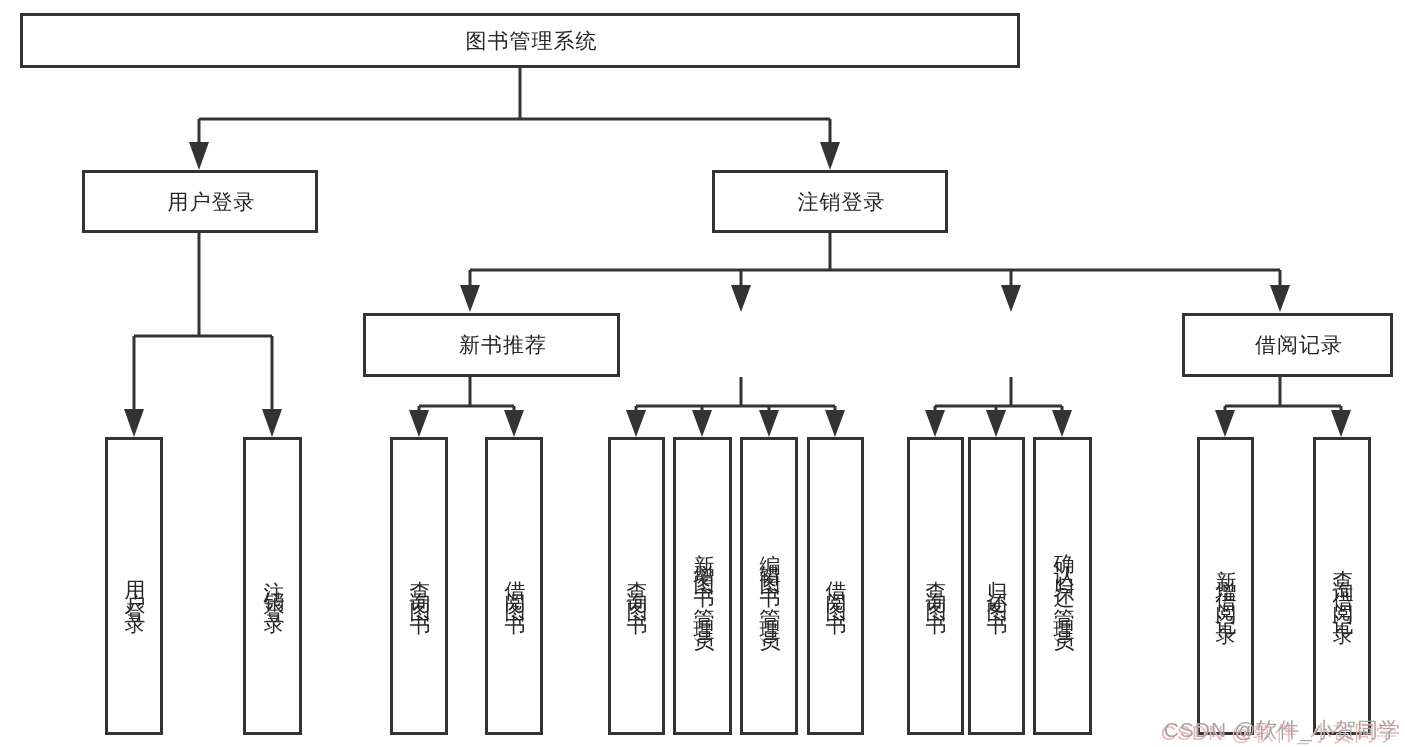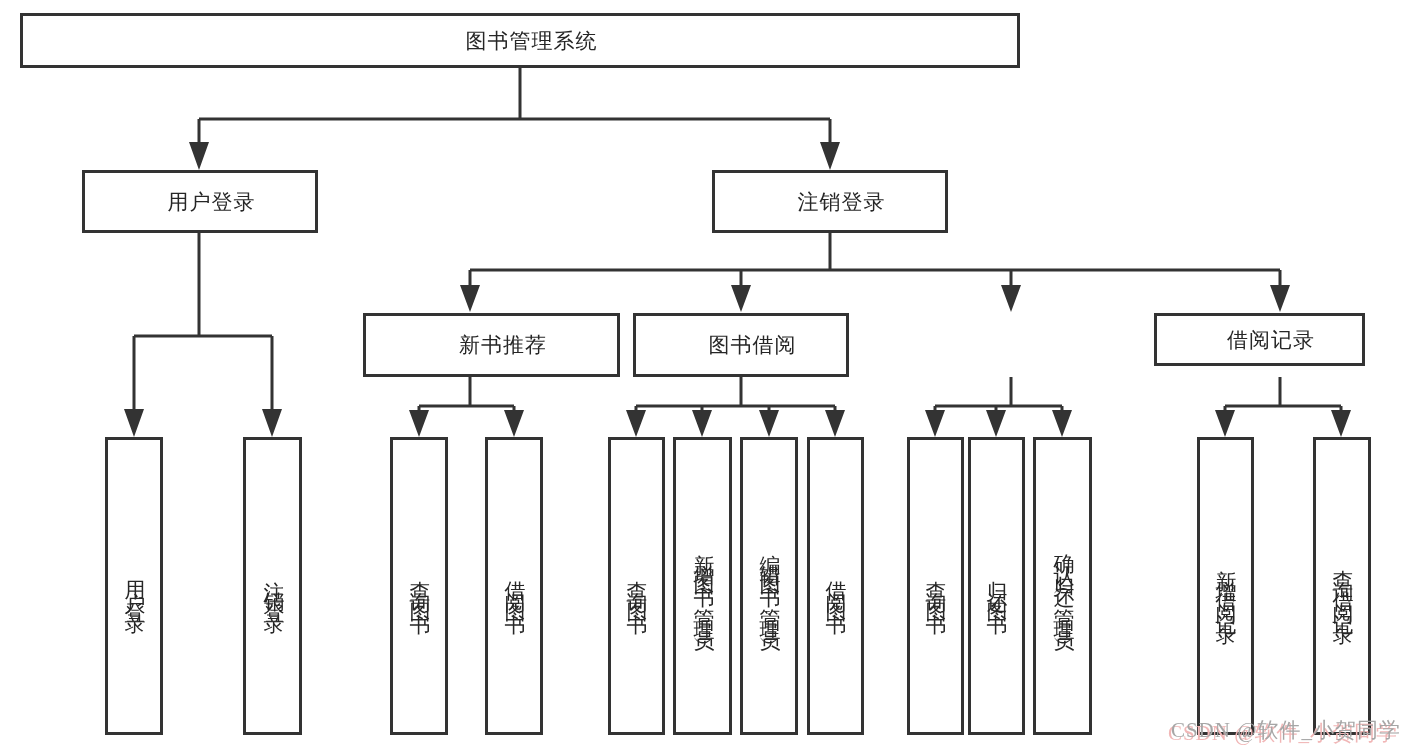--- a/index.html
+++ b/index.html
@@ -14,21 +14,21 @@
     position:absolute;box-sizing:border-box;background:#ffffff;
     border:3px solid #333333;color:#262626;font-size:21px;
   }
   .h{display:flex;align-items:center;justify-content:center;letter-spacing:1px;padding-left:23px;}
   .v{
     writing-mode:vertical-rl;text-orientation:mixed;
     text-align:center;letter-spacing:11px;line-height:50px;
   }
   .watermark{
     position:absolute;right:4px;bottom:3px;font-size:21px;
-    color:#a6a6a6;text-shadow:-3px 3px 0 #f1b6b6;letter-spacing:1px;z-index:5;font-family:Liberation Serif, serif;
+    color:#a6a6a6;text-shadow:-3px 3px 0 #f1b6b6;letter-spacing:1px;z-index:5;
   }
 </style>
 </head>
 <body>
 
 <div class="canvas">
 
   <svg class="wires" viewBox="0 0 1405 747">
     <g>
       <path class="ln" d="M520 68 V119 M199 119 H830 M199 119 V146 M830 119 V146"></path>
@@ -59,22 +59,21 @@
       <path class="ar" d="M1225 437 l-10 -27 h20 z M1341 437 l-10 -27 h20 z"></path>
     </g>
   </svg>
 
   <div class="node h" style="left:20px;top:13px;width:1000px;height:55px">图书管理系统</div>
 
   <div class="node h" style="left:82px;top:170px;width:236px;height:63px">用户登录</div>
   <div class="node h" style="left:712px;top:170px;width:236px;height:63px">注销登录</div>
 
   <div class="node h" style="left:363px;top:313px;width:257px;height:64px">新书推荐</div>
-  <div class="node h" style="left:633px;top:313px;width:216px;height:64px">图书借阅</div>
-  <div class="node h" style="left:1154px;top:313px;width:211px;height:53px">借阅记录</div>
+  <div class="node h" style="left:1182px;top:313px;width:211px;height:64px">借阅记录</div>
 
   <div class="node v" style="left:105px;top:437px;width:58px;height:298px">用户登录</div>
   <div class="node v" style="left:243px;top:437px;width:59px;height:298px">注销登录</div>
 
   <div class="node v" style="left:390px;top:437px;width:58px;height:298px">查询图书</div>
   <div class="node v" style="left:485px;top:437px;width:58px;height:298px">借阅图书</div>
 
   <div class="node v" style="left:608px;top:437px;width:57px;height:298px">查询图书</div>
   <div class="node v" style="left:673px;top:437px;width:59px;height:298px">新增图书（管理员）</div>
   <div class="node v" style="left:740px;top:437px;width:58px;height:298px">编辑图书（管理员）</div>

